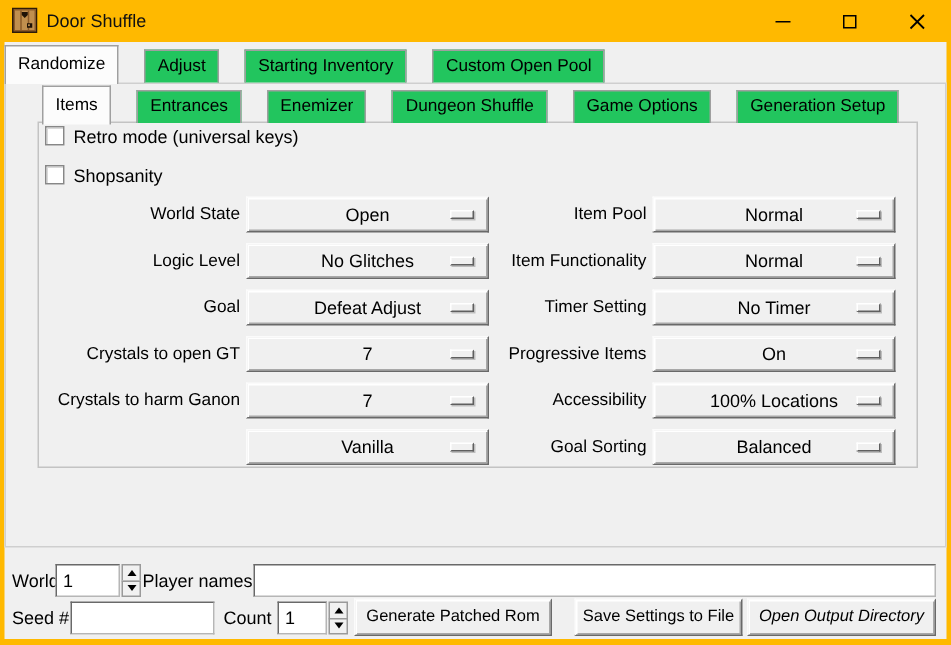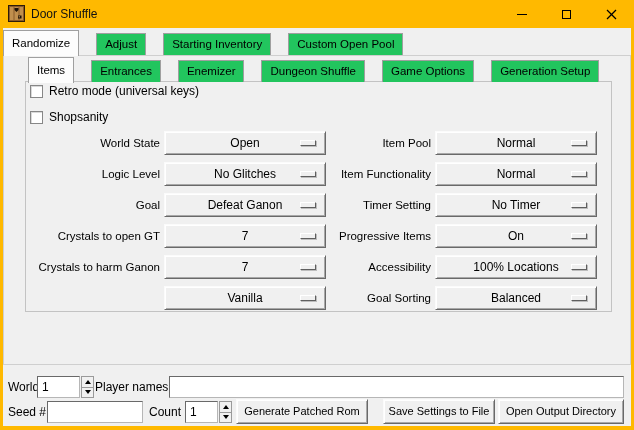--- a/index.html
+++ b/index.html
@@ -26,21 +26,21 @@
     background:#22c55e; border:1px solid #9f9f9f; border-bottom:none; margin-right:-1px;
     white-space:nowrap; cursor:default;
   }
   .tab.selected { height:26px; line-height:25px; background:#fcfcfc; position:relative; z-index:4; margin-bottom:-1px; }
   .tabbar-main { left:0; top:2px; }
   .tabbar-sub  { left:25px; top:29px; }
   
   .pane-outer { position:absolute; left:0; top:27px; width:628px; height:310px; border:1px solid #cfcfcf; background:#f0f0f0; }
   .pane-inner { position:absolute; left:22px; top:53px; width:587px; height:231px; border:1px solid #c3c3c3; background:#f0f0f0; z-index:2; }
   
-  .chk-row { position:absolute; left:27px; height:15px; display:flex; align-items:flex-end; z-index:3; }
+  .chk-row { position:absolute; left:27px; height:15px; display:flex; align-items:center; z-index:3; }
   .chk-box { width:13px; height:13px; background:#fff; border:1px solid #878787;
              box-shadow: inset 1px 1px 0 #d9d9d9; }
   .chk-label { margin-left:6px; font-size:12px; }
   
   .opt-row { position:absolute; height:24px; z-index:3; }
   .opt-row.side-left  { left:17px;  width:310px; }
   .opt-row.side-right { left:300px; width:296px; }
   .opt-label { position:absolute; top:0; height:24px; line-height:24px; text-align:right; font-size:11.5px; }
   .side-left  .opt-label { left:0; width:140px; }
   .side-right .opt-label { left:0; width:128px; }
@@ -152,21 +152,21 @@
     <div class="opt-row side-left" style="top:134px;">
       <span class="opt-label">Logic Level</span>
       <div class="opt-btn">
         <span>No Glitches</span>
         <div class="opt-ind"></div>
       </div>
     </div>
     <div class="opt-row side-left" style="top:165px;">
       <span class="opt-label">Goal</span>
       <div class="opt-btn">
-        <span>Defeat Ganon</span>
+        <span>Defeat Adjust</span>
         <div class="opt-ind"></div>
       </div>
     </div>
     <div class="opt-row side-left" style="top:196px;">
       <span class="opt-label">Crystals to open GT</span>
       <div class="opt-btn">
         <span>7</span>
         <div class="opt-ind"></div>
       </div>
     </div>
@@ -251,16 +251,16 @@
         <div class="spin-btn">
             <div class="tri-up"></div>
           </div>
         <div class="spin-btn">
             <div class="tri-down"></div>
           </div>
       </div>
     </div>
     <div class="push-btn" style="left:233px; top:371px; width:132px;">Generate Patched Rom</div>
     <div class="push-btn" style="left:380px; top:371px; width:112px;">Save Settings to File</div>
-    <div class="push-btn" style="left:495px; top:371px; width:126px;">Open Output Directory</div>
+    <div class="push-btn" style="left:495px; top:371px; width:126px;font-style:italic;">Open Output Directory</div>
 
   </div>
 </div>
 
 </body></html>

